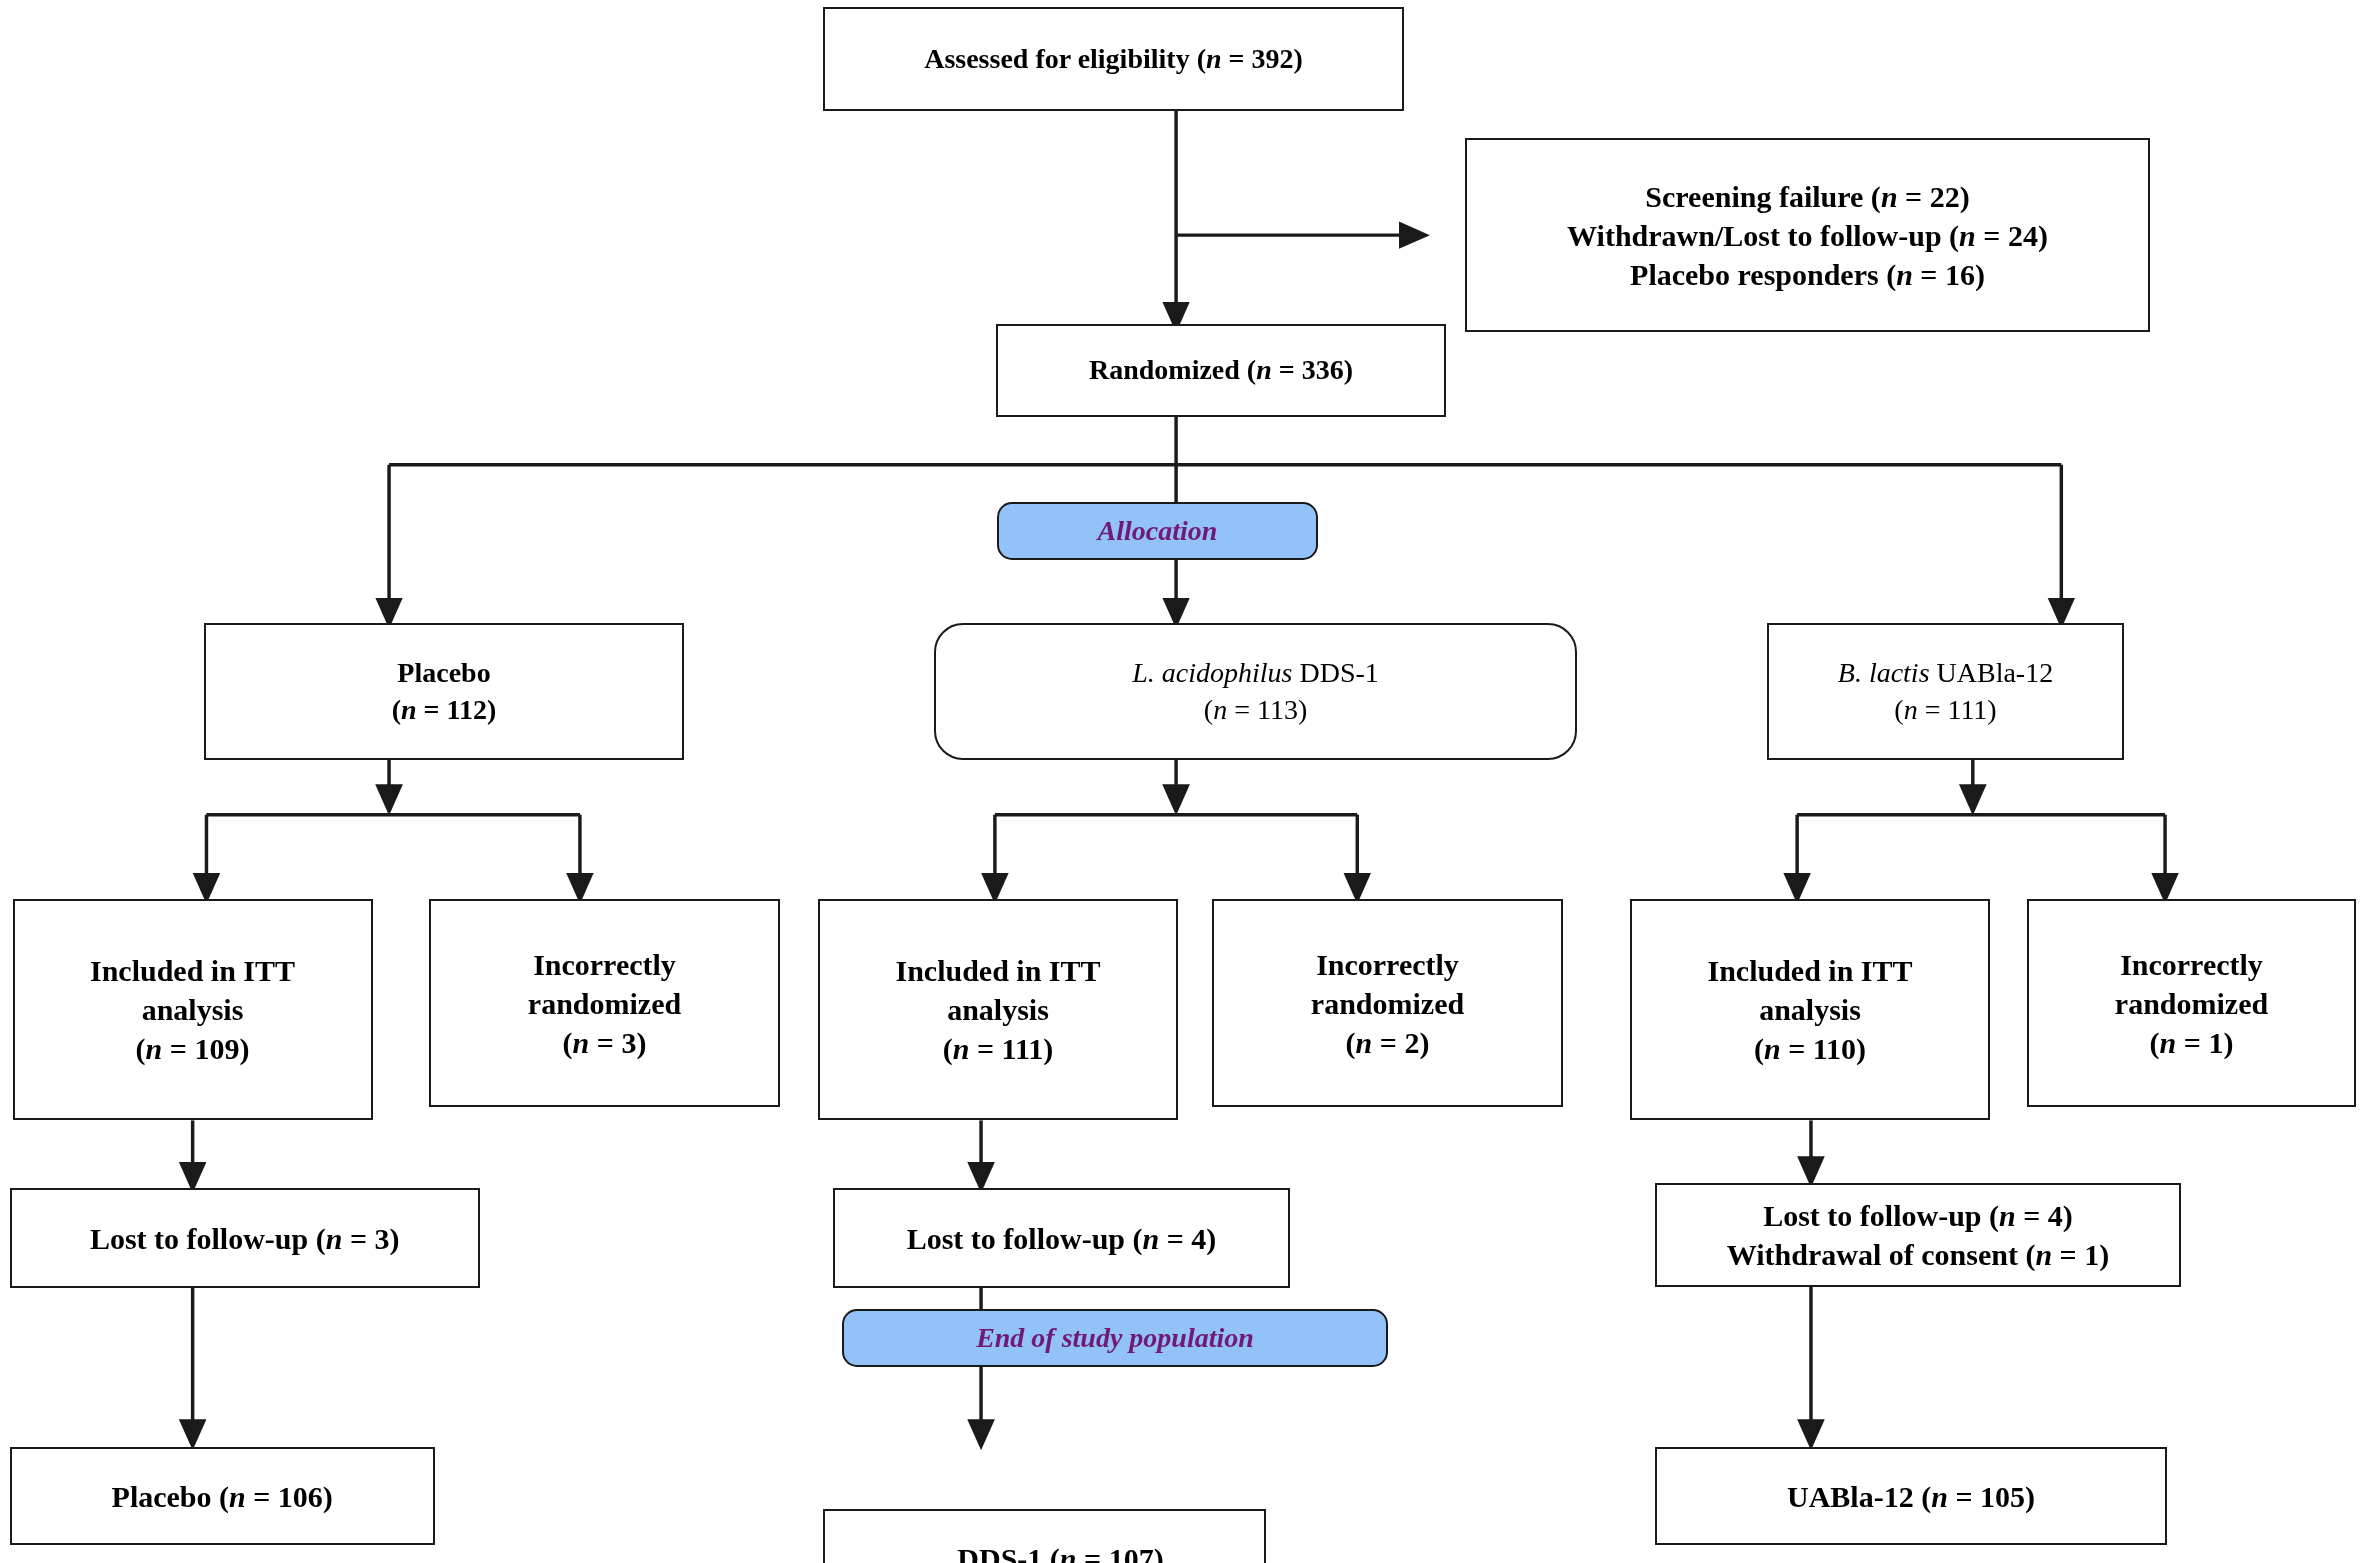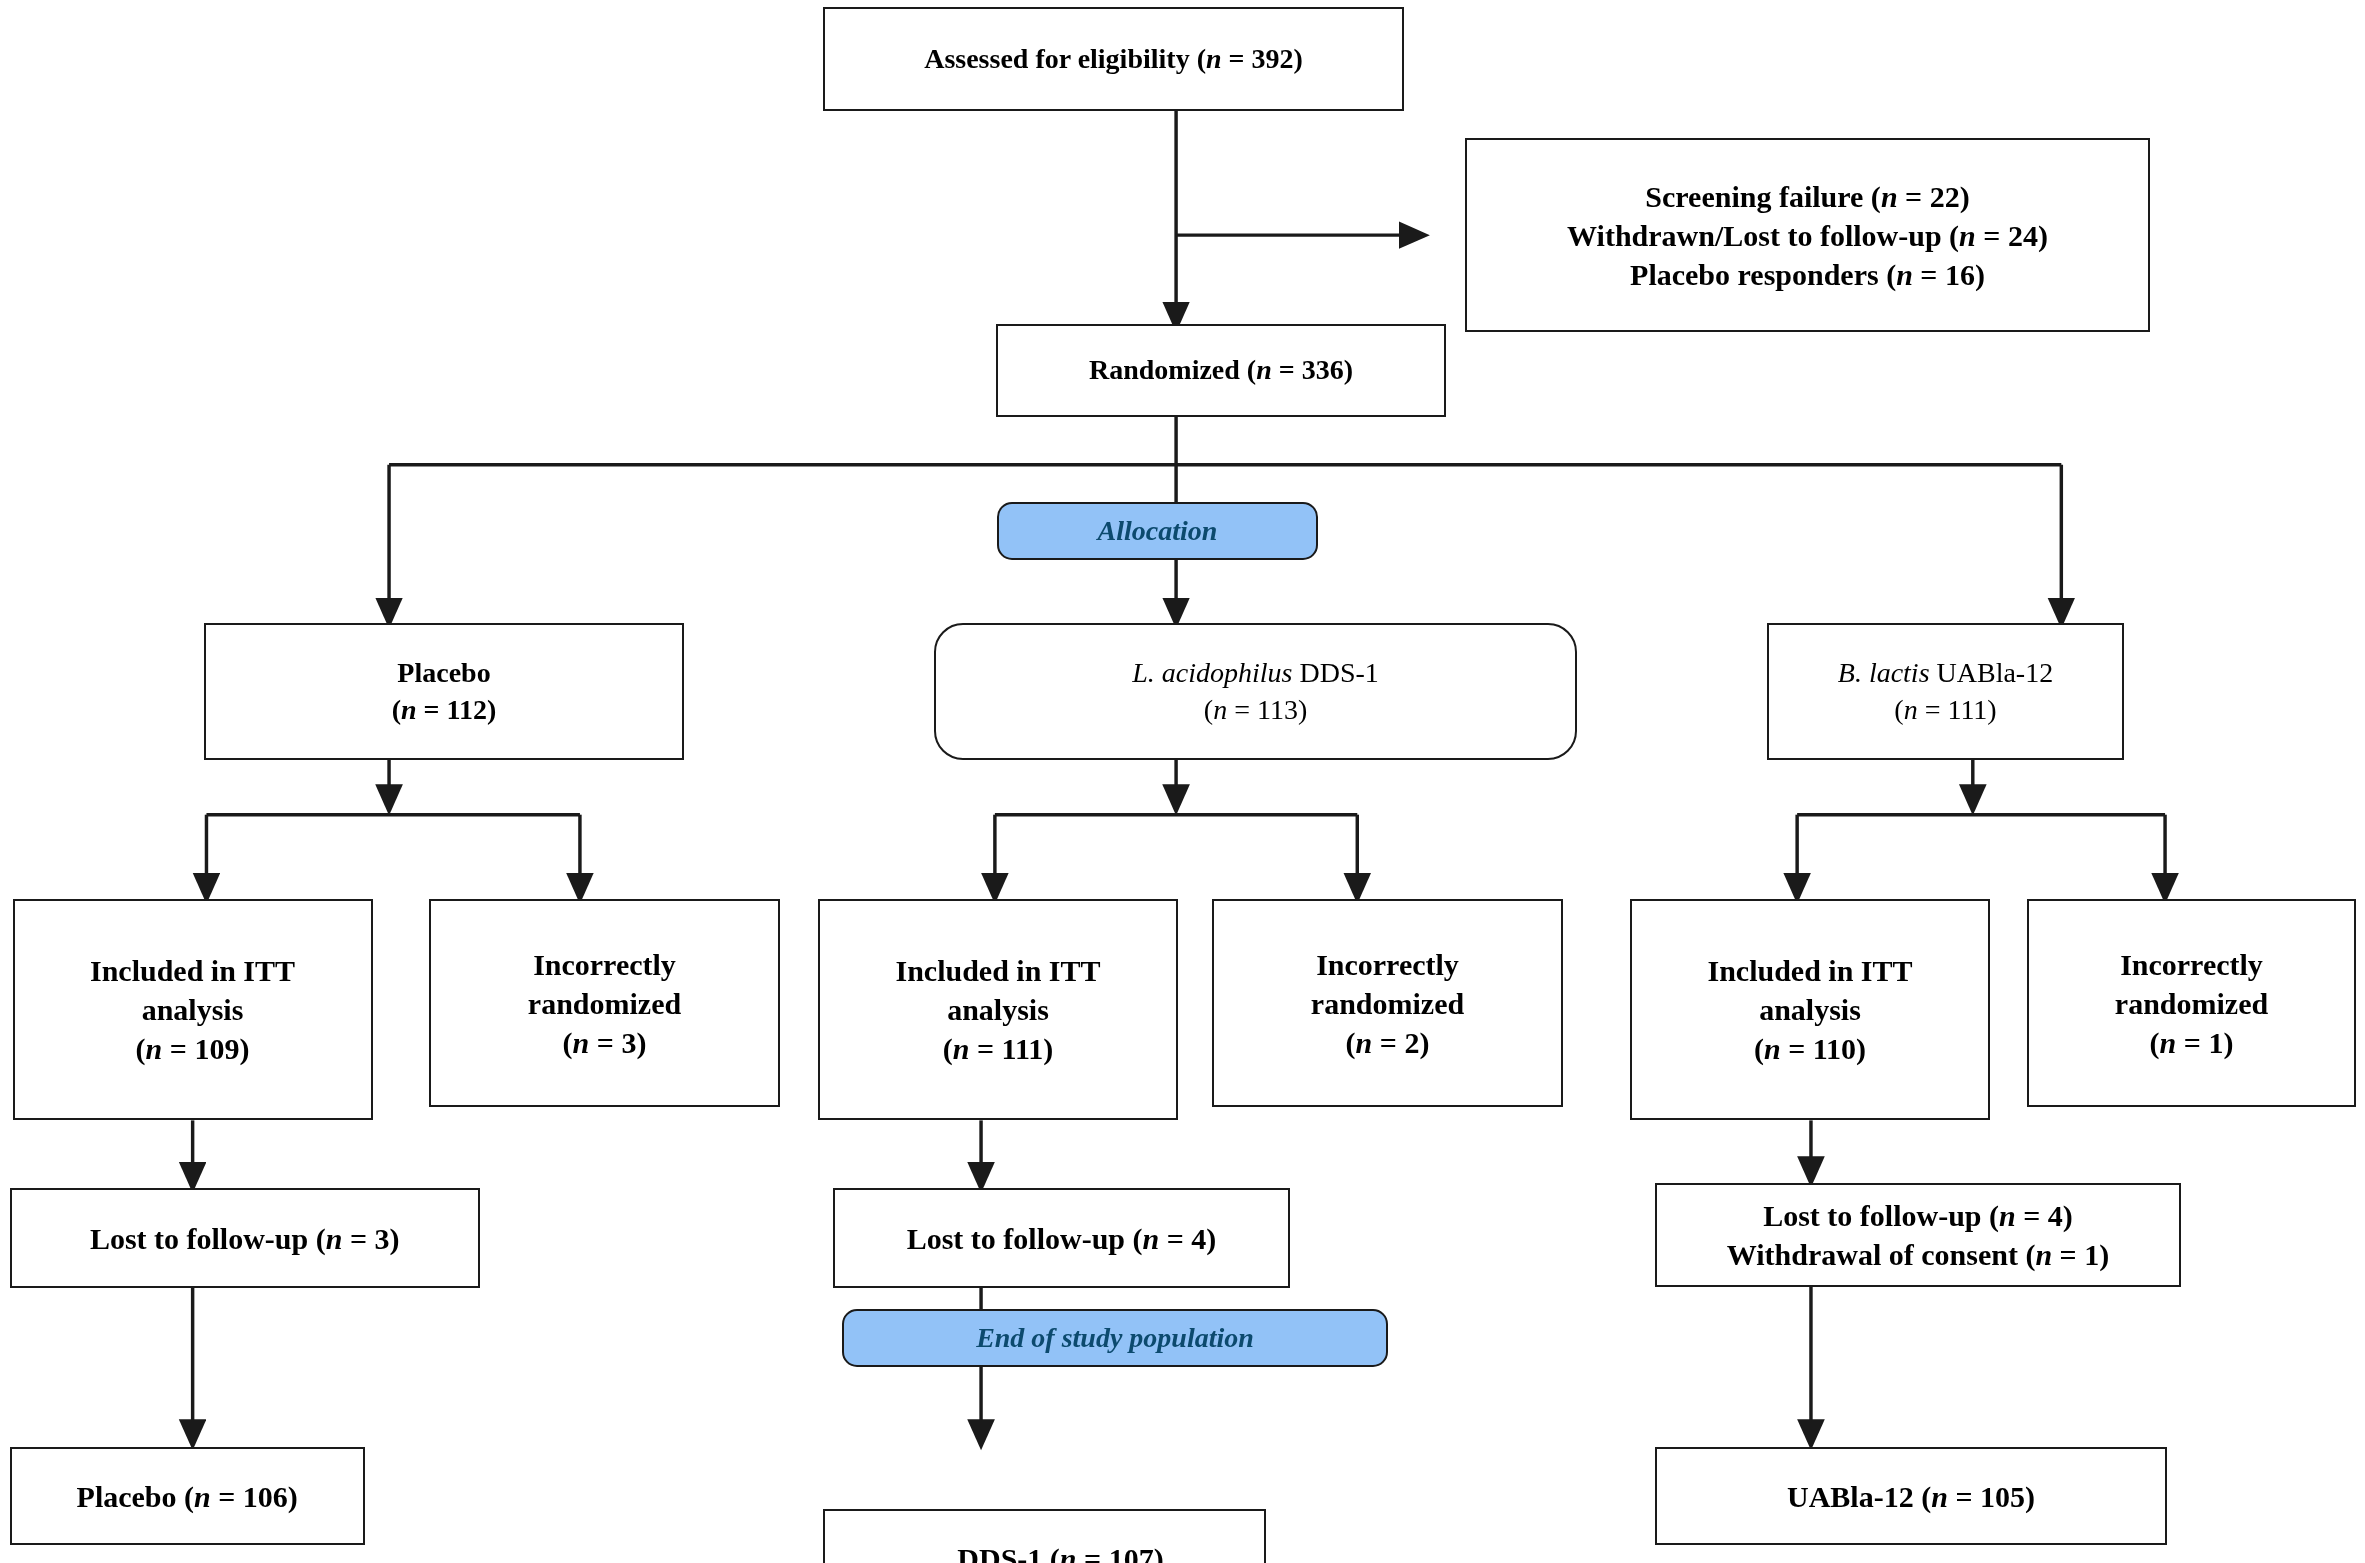--- a/index.html
+++ b/index.html
@@ -31,21 +31,21 @@
     box-sizing:border-box;
     border:2.8px solid #1a1a1a;
     border-radius:15px;
     background:#92C2F7;
     display:flex;
     align-items:center;
     justify-content:center;
     text-align:center;
     font-weight:bold;
     font-style:italic;
-    color:#0c4a6e;
+    color:#701a75;
   }
 
   .f46{font-size:28px;}
   .f44{font-size:30px;}
   .f43{font-size:30px;}
 </style>
 </head>
 <body>
 
 <div id="stage">
@@ -174,21 +174,21 @@
 
   <div class="box f43 bold" style="left:1655px;top:1183px;width:526px;height:104px;">
     <span class="ln"><span>Lost to follow-up (</span><span class="nvar">n</span><span> = 4)</span></span>
     <span class="ln"><span>Withdrawal of consent (</span><span class="nvar">n</span><span> = 1)</span></span>
   </div>
 
   <div class="banner f46" style="left:842px;top:1309px;width:546px;height:58px;">
     <span>End of study population</span>
   </div>
 
-  <div class="box f44 bold" style="left:9.7px;top:1447px;width:355px;height:98px;">
+  <div class="box f44 bold" style="left:9.7px;top:1447px;width:425px;height:98px;">
     <span class="ln"><span>Placebo (</span><span class="nvar">n</span><span> = 106)</span></span>
   </div>
 
   <div class="box f44 bold" style="left:823px;top:1509px;width:443px;height:98px;padding-left:32px;">
     <span class="ln"><span>DDS-1 (</span><span class="nvar">n</span><span> = 107)</span></span>
   </div>
 
   <div class="box f44 bold" style="left:1655px;top:1447px;width:512px;height:98px;">
     <span class="ln"><span>UABla-12 (</span><span class="nvar">n</span><span> = 105)</span></span>
   </div>

